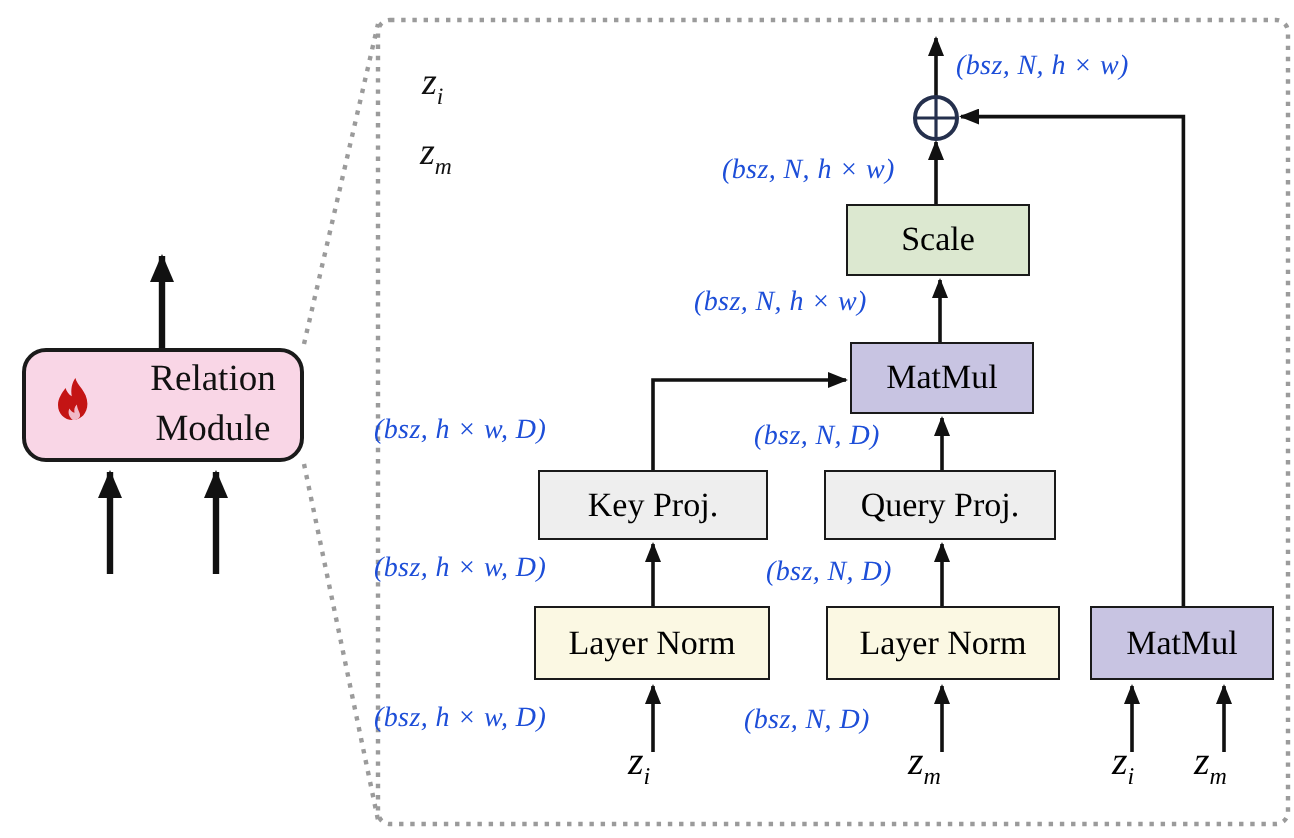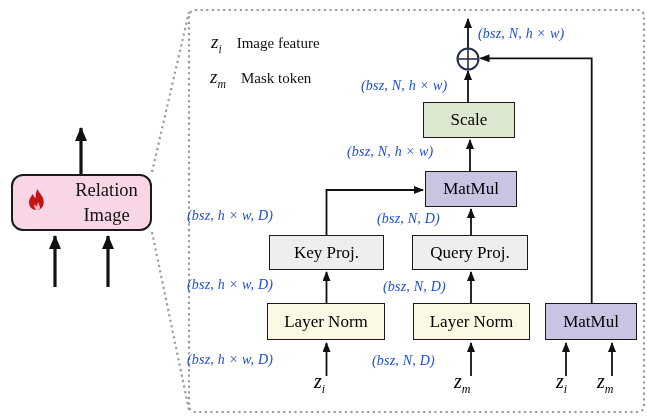--- a/index.html
+++ b/index.html
@@ -79,31 +79,29 @@
     </g>
   </svg>
 
   <div class="relbox">
     <svg width="21" height="27" viewBox="0 0 14 18">
       <path d="M7.8 0 C8.3 2.6 11.8 4.4 11.8 8.6 C11.8 11.8 9.7 14 6.9 14 C4.1 14 2 11.9 2 9 C2 6.7 3.3 5 4.5 3.3 C5 4.6 5.5 5.4 6.6 6.1 C6.2 3.9 6.6 1.7 7.8 0 Z" fill="#c41414"></path>
       <path d="M6.9 14 C5.6 12.9 5.2 11.6 5.8 10.2 C6.2 11 6.8 11.4 7.5 11.6 C7.3 10.5 7.5 9.6 8.3 8.8 C8.5 10.9 9.6 11.5 9.3 12.8 C9.1 13.6 8.1 14 6.9 14 Z" fill="#f9d6e6" opacity="0.85"></path>
     </svg>
     <div class="txt">
       <div>Relation</div>
-      <div>Image</div>
+      <div>Module</div>
     </div>
   </div>
 
   <div class="legend-row" style="left:211px;top:31px;">
     <span class="mvar"><span>z</span><sub>i</sub></span>
-    <span class="legend-desc">Image feature</span>
   </div>
   <div class="legend-row" style="left:210px;top:66px;">
     <span class="mvar"><span>z</span><sub>m</sub></span>
-    <span class="legend-desc">Mask token</span>
   </div>
 
   <div class="box" style="left:423px;top:102px;width:92px;height:36px;background:#dce8d0;">
     <span>Scale</span>
   </div>
   <div class="box" style="left:425px;top:171px;width:92px;height:36px;background:#c8c4e2;">
     <span>MatMul</span>
   </div>
   <div class="box" style="left:412px;top:235px;width:116px;height:35px;background:#eeeeee;">
     <span>Query Proj.</span>

